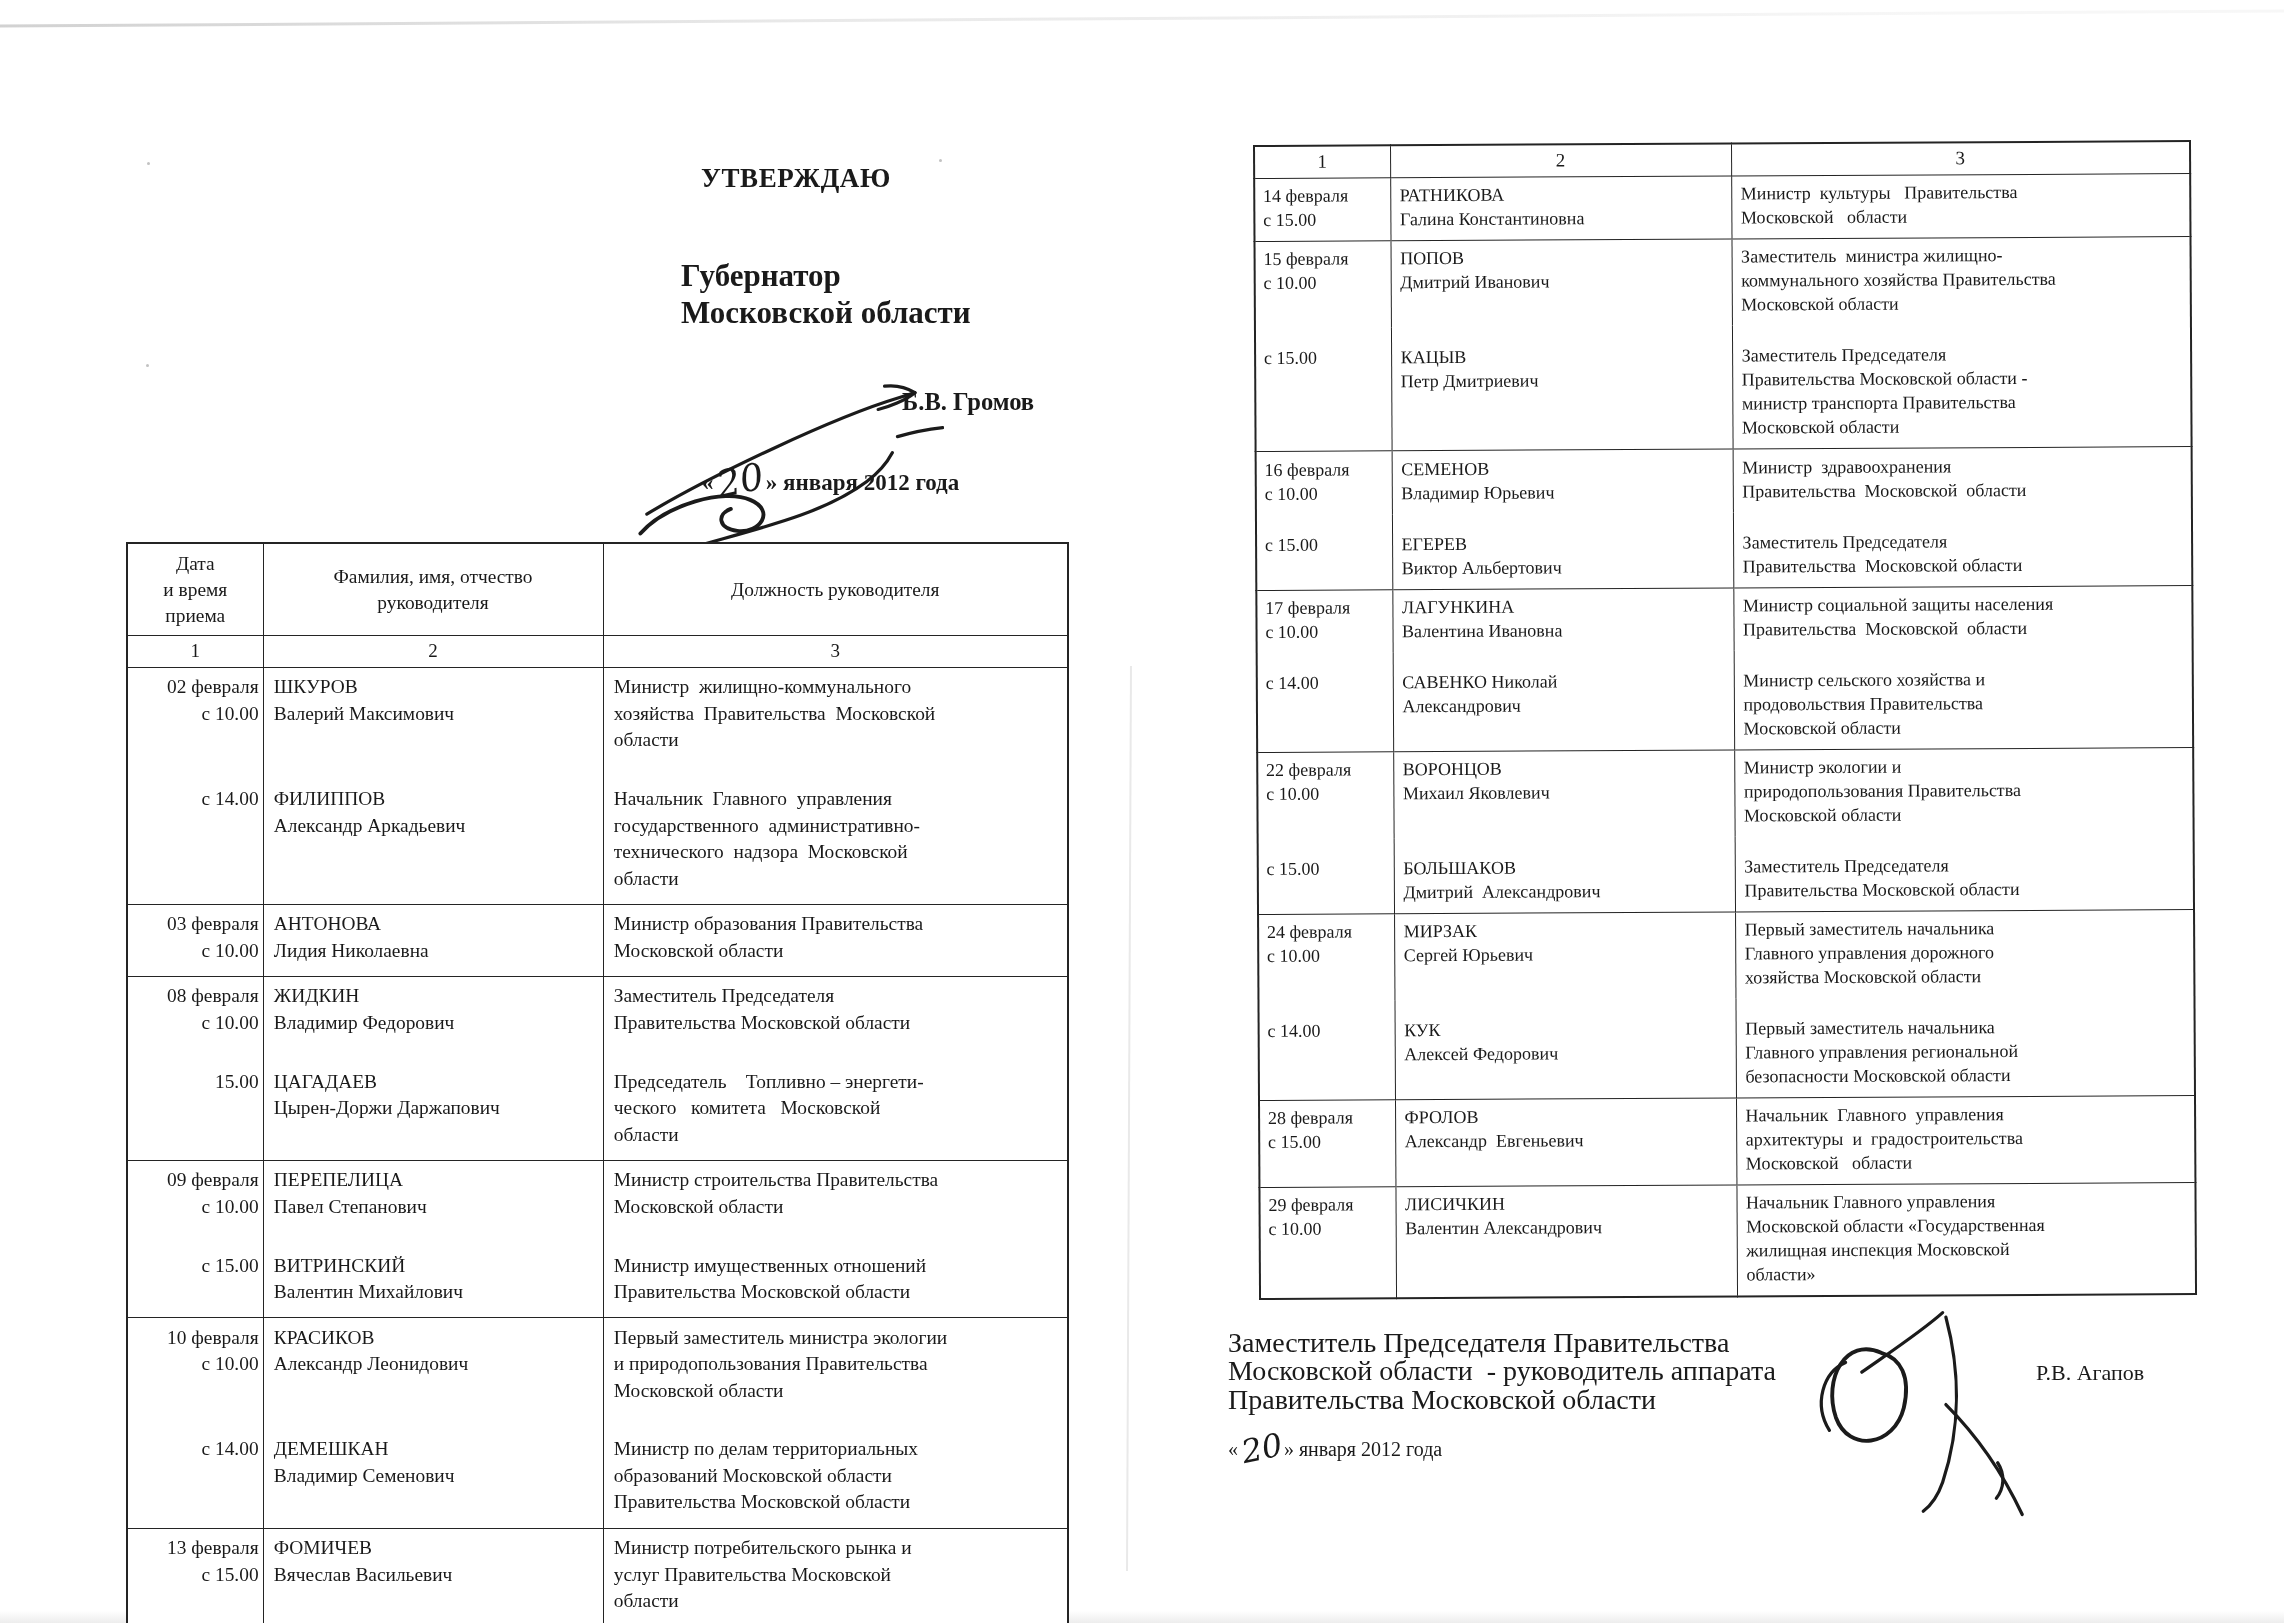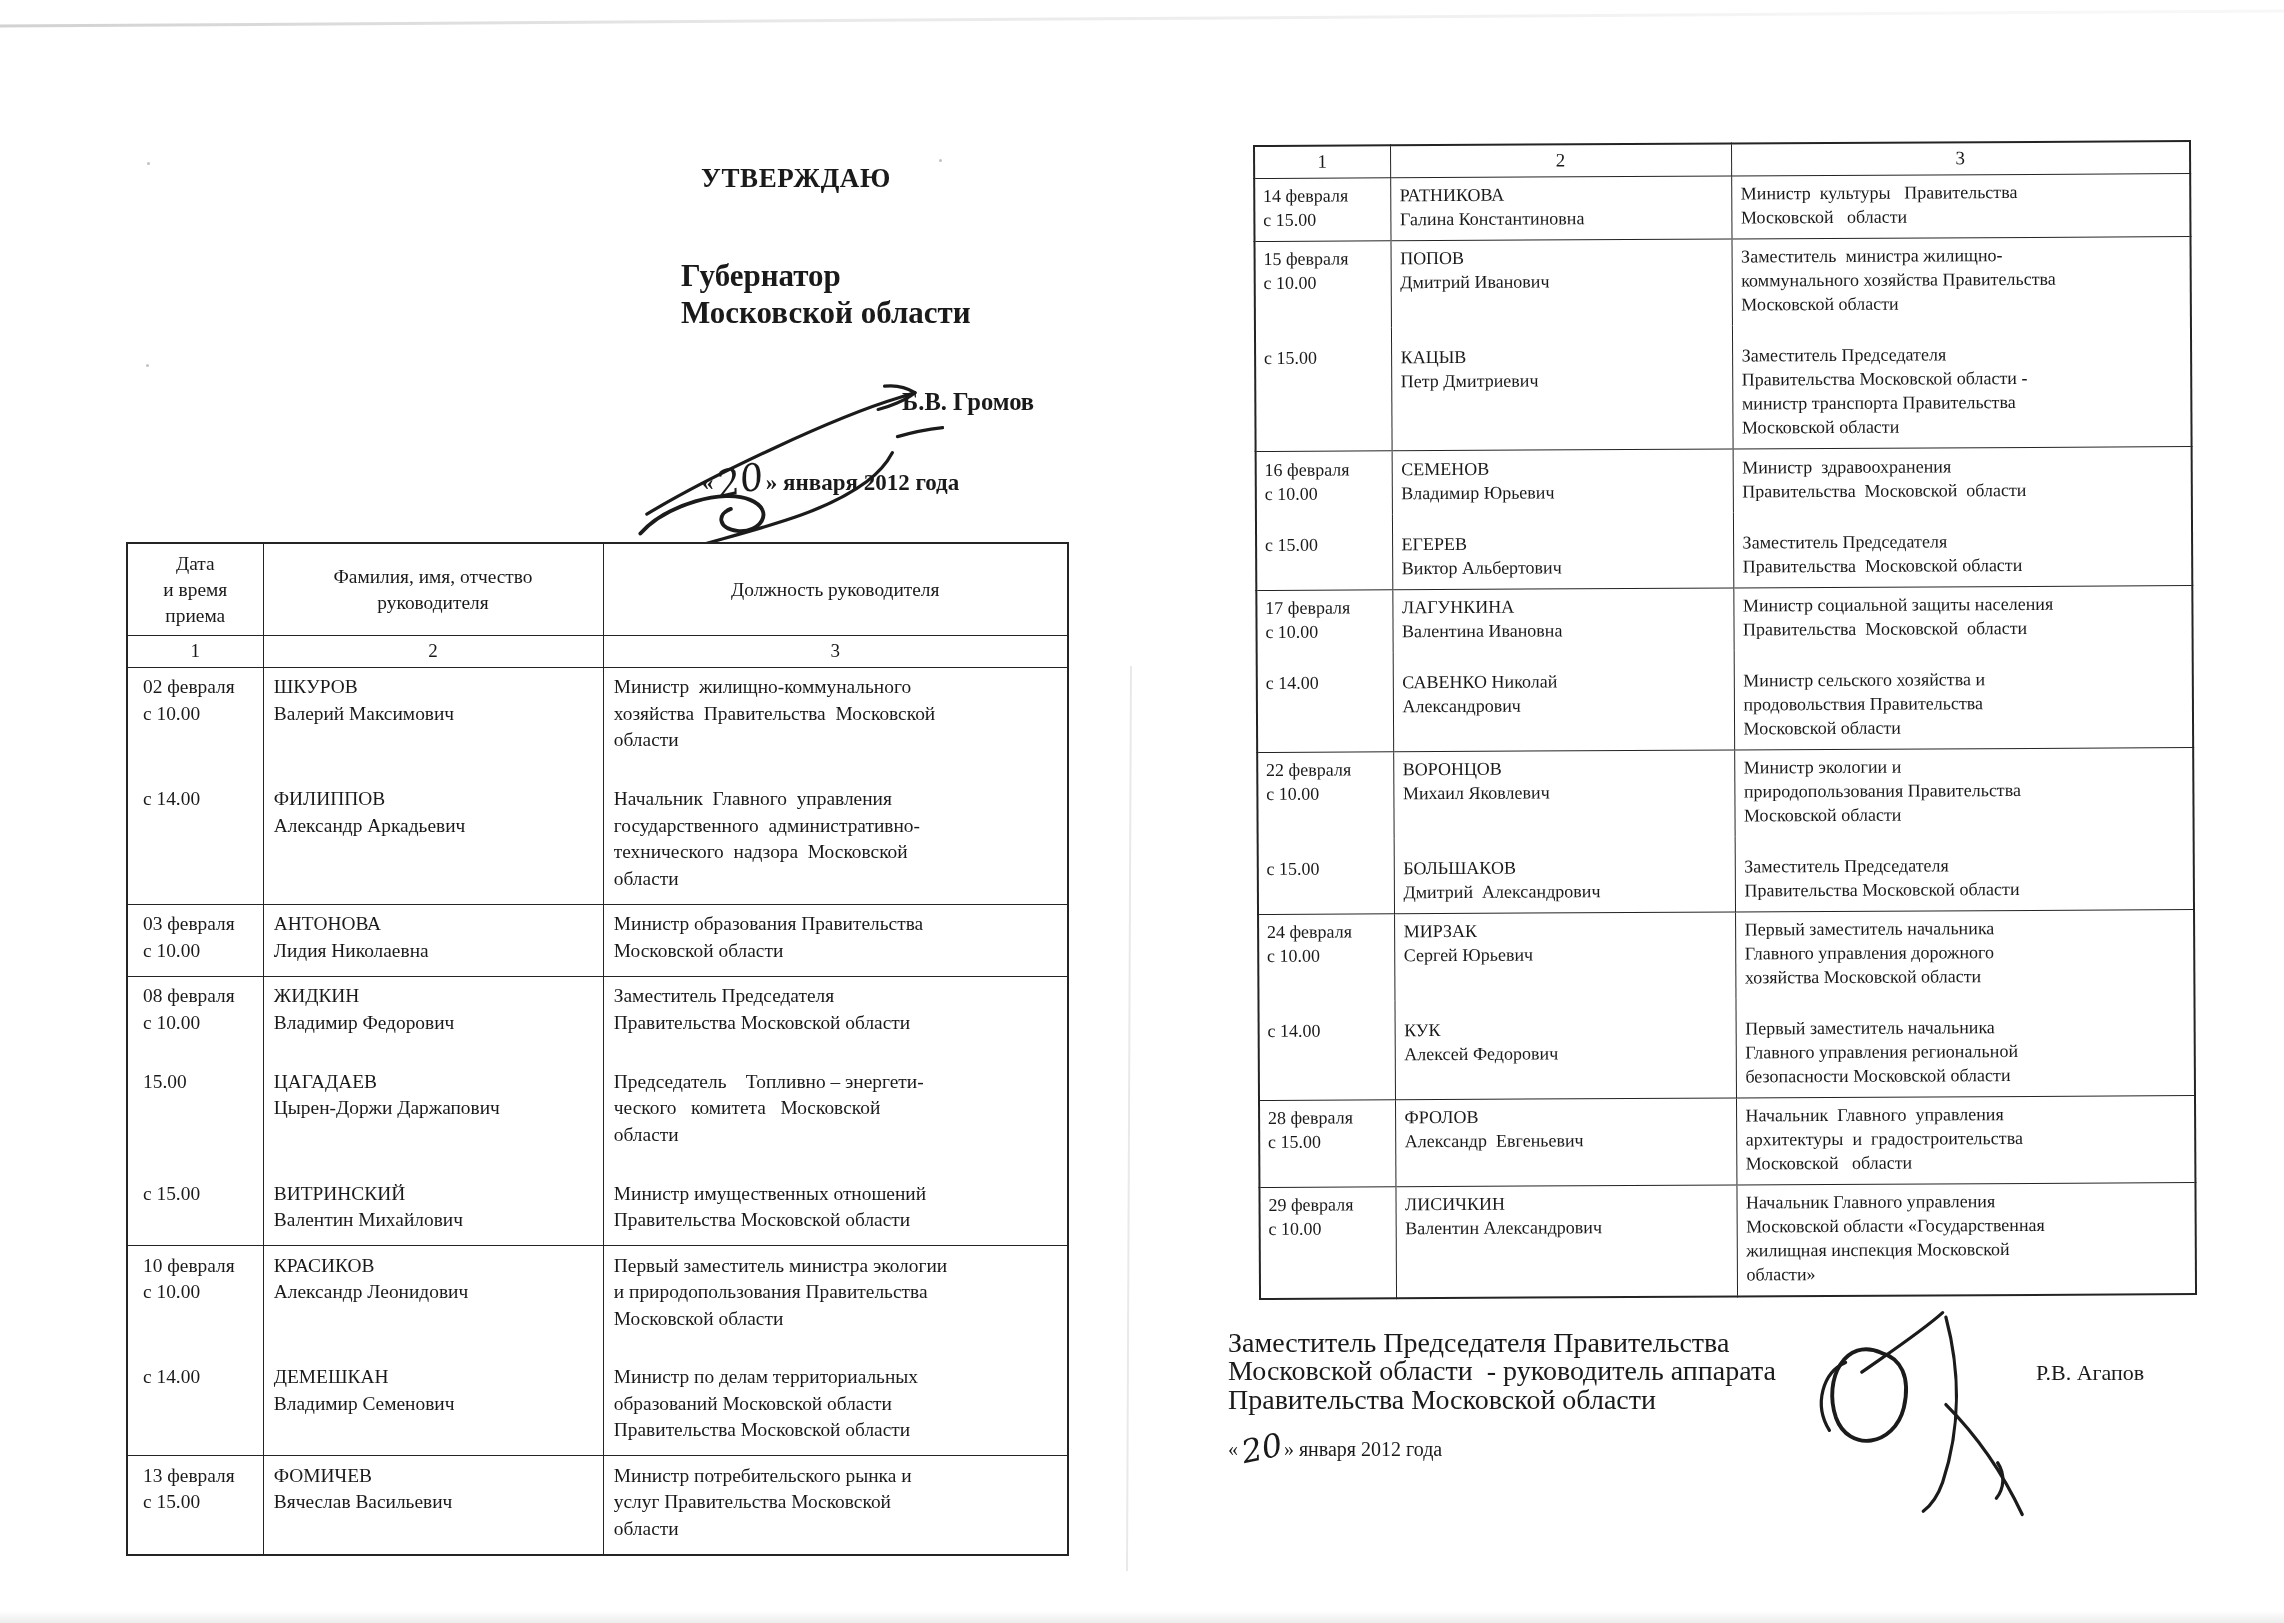--- a/index.html
+++ b/index.html
@@ -43,21 +43,21 @@
     border-top:0;border-bottom:0;vertical-align:top;font-weight:normal;}
   table.sched thead th{vertical-align:middle;text-align:center;}
   tr.hdr-row th{border-bottom:1.9px solid #242424;padding:6.5px 5.2px;line-height:26px;font-size:19.4px;}
   tr.nums-row th{border-bottom:1.9px solid #242424;height:28.4px;font-size:19px;padding:1.3px;}
   tbody tr.group-start td{border-top:1.9px solid #242424;}
   .line{white-space:pre-wrap;}
 
   #table-left{left:126px;top:542px;width:941px;}
   #table-left tbody td{font-size:19.4px;line-height:26.5px;padding:6.5px 10.3px 11.6px 10.3px;}
   #table-left tbody tr:not(.group-start) td{padding-top:20.7px;}
-  #table-left td.c-date{padding-left:15px;padding-right:3.9px;}
+  #table-left td.c-date{padding-left:23px;padding-right:3.9px;text-align:right;}
 
   #table-right{left:1253px;top:145px;width:936px;transform:rotate(-0.3deg);transform-origin:left top;}
   #table-right tbody td{font-size:18px;line-height:24px;padding:5.2px 9px 9px 9px;}
   #table-right tbody tr:not(.group-start) td{padding-top:18px;}
   #table-right td.c-date{padding-left:7.8px;padding-right:3.9px;}
 
   
   .signoff-role{position:absolute;left:1228px;top:1329px;font-size:28px;line-height:28.4px;}
   .signoff-date{position:absolute;left:1228px;top:1433px;font-size:20px;white-space:nowrap;}
   .signoff-name{position:absolute;left:2036px;top:1360px;font-size:22px;white-space:nowrap;}
@@ -188,20 +188,34 @@
           <td class="c-name">
             <div class="line">ЦАГАДАЕВ</div>
             <div class="line">Цырен-Доржи Даржапович</div>
           </td>
           <td class="c-pos">
             <div class="line">Председатель    Топливно – энергети-</div>
             <div class="line">ческого   комитета   Московской</div>
             <div class="line">области</div>
           </td>
         </tr>
+        <tr class="entry group-start">
+          <td class="c-date">
+            <div class="line">09 февраля</div>
+            <div class="line">с 10.00</div>
+          </td>
+          <td class="c-name">
+            <div class="line">ПЕРЕПЕЛИЦА</div>
+            <div class="line">Павел Степанович</div>
+          </td>
+          <td class="c-pos">
+            <div class="line">Министр строительства Правительства</div>
+            <div class="line">Московской области</div>
+          </td>
+        </tr>
         <tr class="entry">
           <td class="c-date">
             <div class="line">с 15.00</div>
           </td>
           <td class="c-name">
             <div class="line">ВИТРИНСКИЙ</div>
             <div class="line">Валентин Михайлович</div>
           </td>
           <td class="c-pos">
             <div class="line">Министр имущественных отношений</div>

